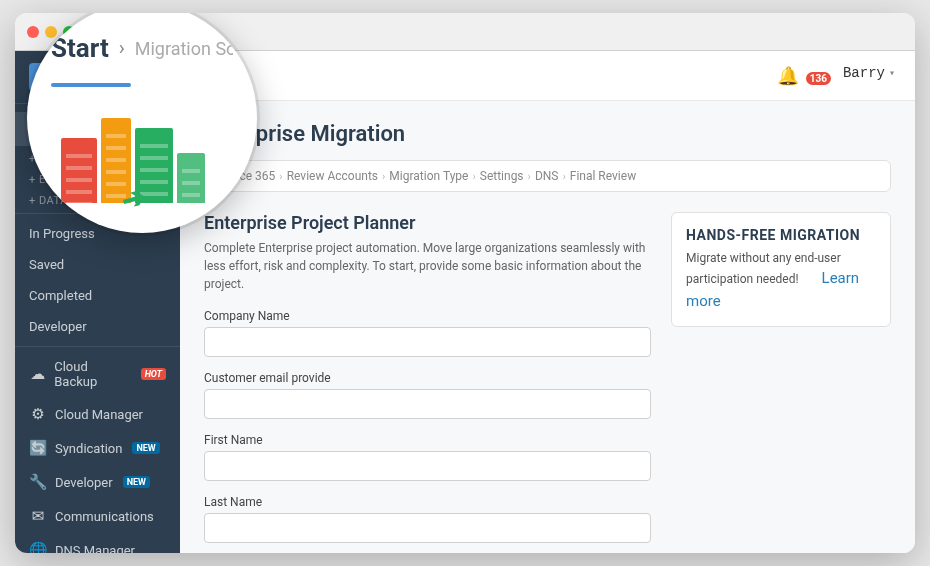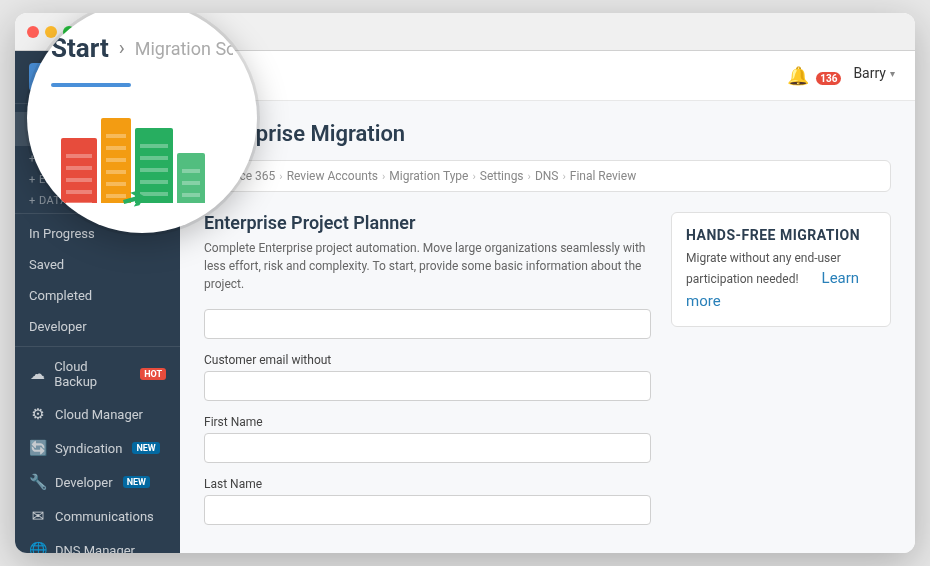--- a/index.html
+++ b/index.html
@@ -96,21 +96,21 @@
     }
     .sidebar-item.active { background: rgba(255,255,255,0.12); color: white; }
     .sidebar-item-icon { font-size: 15px; width: 18px; text-align: center; }
     .badge {
       font-size: 9px; font-weight: 700;
       padding: 1px 4px;
       border-radius: 3px;
       margin-left: 2px;
       vertical-align: middle;
     }
-    .badge-hot { background: #e74c3c; color: white; }
+    .badge-hot { background: #e74c3c; color: white; font-style: italic; }
     .badge-new { background: #0369a1; color: white; }
 
     .sidebar-section {
       padding: 6px 14px 2px;
       color: rgba(255,255,255,0.45);
       font-size: 11px;
       text-transform: uppercase;
       letter-spacing: 0.5px;
       cursor: pointer;
     }
@@ -160,21 +160,21 @@
       background: #e74c3c;
       color: white;
       font-size: 10px;
       font-weight: 700;
       padding: 1px 4px;
       border-radius: 8px;
       margin-left: 2px;
     }
     .user-menu {
       display: flex; align-items: center; gap: 4px;
-      cursor: pointer; font-size: 14px; color: #333;
+      cursor: pointer; font-size: 14px; color: #333; font-family: Liberation Mono, monospace;
     }
     .chevron-down { font-size: 10px; color: #888; }
 
     
     .content-area {
       flex: 1;
       overflow-y: auto;
       background: #f7f8fa;
       padding: 20px 24px;
     }
@@ -502,25 +502,26 @@
         </div>
 
         <div class="form-container">
           <div class="form-left">
             <div class="form-header">
               <div class="form-title">Enterprise Project Planner</div>
               <div class="form-desc">Complete Enterprise project automation. Move large organizations seamlessly with less effort, risk and complexity. To start, provide some basic information about the project.</div>
             </div>
 
             <div class="form-group">
+              <label class="form-label">Company Name</label>
               <input class="form-input" type="text" style="">
             </div>
 
             <div class="form-group">
-              <label class="form-label">Customer email without</label>
+              <label class="form-label">Customer email provide</label>
               <input class="form-input" type="email" style="">
             </div>
 
             <div class="form-group">
               <label class="form-label">First Name</label>
               <input class="form-input" type="text" style="">
             </div>
 
             <div class="form-group">
               <label class="form-label">Last Name</label>

